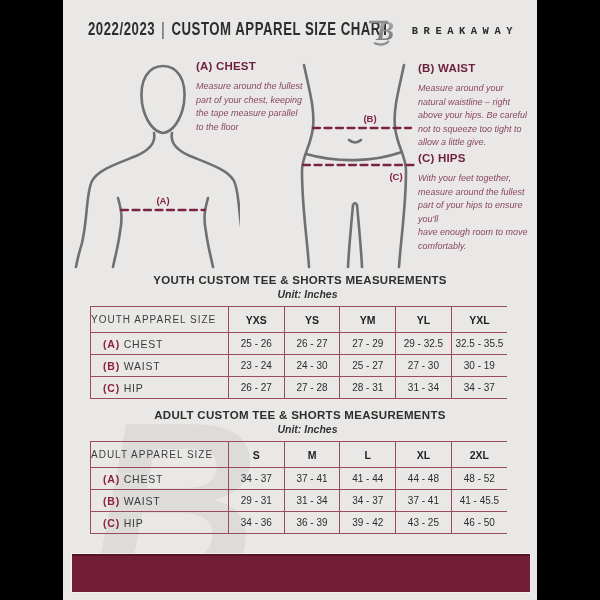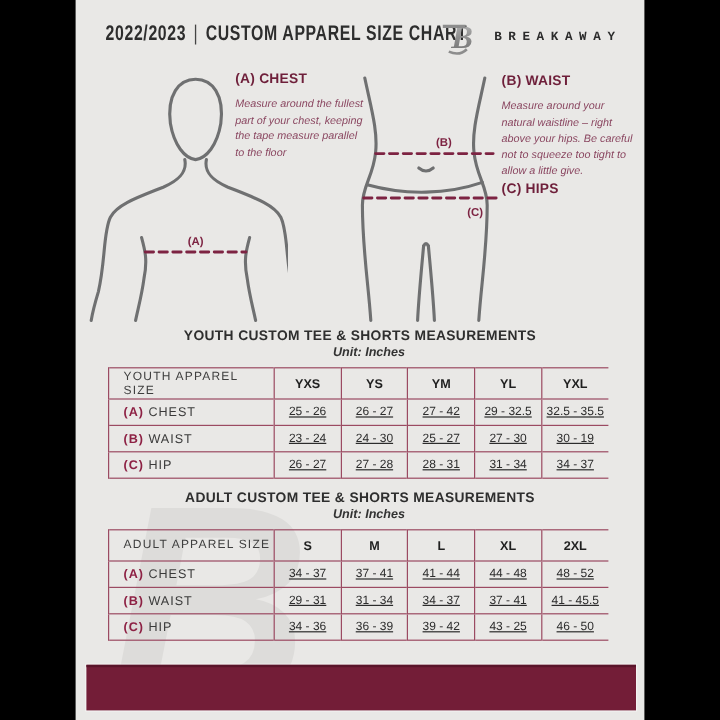--- a/index.html
+++ b/index.html
@@ -52,29 +52,29 @@
     font-size:10.5px;font-style:italic;font-weight:700;color:#333;}
   .meas-table{position:absolute;left:27px;z-index:1;width:417px;
     border-collapse:collapse;table-layout:fixed;}
   .meas-table col.c0{width:138px;}
   .meas-table tr{border-top:1.4px solid var(--line);}
   .meas-table tbody tr:last-child{border-bottom:1.4px solid var(--line);}
   .meas-table th,.meas-table td{border-left:1.4px solid var(--line);
     vertical-align:middle;}
   .meas-table thead tr{height:26px;}
   .meas-table tbody tr{height:22px;}
-  .meas-table .header-label{text-align:left;padding-left:12px;
+  .meas-table .header-label{text-align:left;
     font-weight:400;font-size:10px;letter-spacing:1px;color:#3e3e3e;}
   .meas-table thead th.size-col{font-size:10.5px;font-weight:700;color:#1f1f1f;
     text-align:center;}
   .meas-table .row-label{text-align:left;padding-left:12px;font-weight:400;
     font-size:10.5px;letter-spacing:.8px;color:#3a3a3a;white-space:nowrap;}
   .meas-table .row-label .key{font-weight:700;color:#8d2144;}
   .meas-table td{text-align:center;font-size:10px;color:#2c2c2c;
-    white-space:nowrap;text-decoration:underline;}
+    white-space:nowrap;}
   #youth-table{top:306px;} #adult-table{top:441px;}
 
   
   .footer-bar{position:absolute;left:9px;top:554px;width:458px;height:38px;
     background:#731d37;border-top:2px solid #5a142a;z-index:2;
     box-shadow:0 0 0 1px rgba(255,255,255,.45);}
 </style>
 </head>
 <body>
 
@@ -130,20 +130,22 @@
     <text class="lbl" x="98" y="123" text-anchor="middle">(C)</text>
   </svg>
 
   <div class="inst" style="left:355px;top:62px;width:115px">
     <h3>(B) WAIST</h3>
     <p>Measure around your natural waistline – right above your hips. Be careful not to squeeze too tight to allow a little give.</p>
   </div>
 
   <div class="inst" style="left:355px;top:152px;width:122px">
     <h3>(C) HIPS</h3>
+    <p>With your feet together, measure around the fullest part of your hips to ensure you'll
+have enough room to move comfortably.</p>
   </div>
 
   <div class="sec-title" style="top:274px">YOUTH CUSTOM TEE &amp; SHORTS MEASUREMENTS</div>
   <div class="sec-unit" style="top:288px">Unit: Inches</div>
   <table class="meas-table" id="youth-table">
     <colgroup>
         <col class="c0">
         <col>
         <col>
         <col>
@@ -158,21 +160,21 @@
           <th class="size-col">YM</th>
           <th class="size-col">YL</th>
           <th class="size-col">YXL</th>
         </tr>
       </thead>
       <tbody>
         <tr>
           <th class="row-label"><span class="key">(A)</span> CHEST</th>
           <td>25 - 26</td>
           <td>26 - 27</td>
-          <td>27 - 42</td>
+          <td>27 - 29</td>
           <td>29 - 32.5</td>
           <td>32.5 - 35.5</td>
         </tr>
         <tr>
           <th class="row-label"><span class="key">(B)</span> WAIST</th>
           <td>23 - 24</td>
           <td>24 - 30</td>
           <td>25 - 27</td>
           <td>27 - 30</td>
           <td>30 - 19</td>

